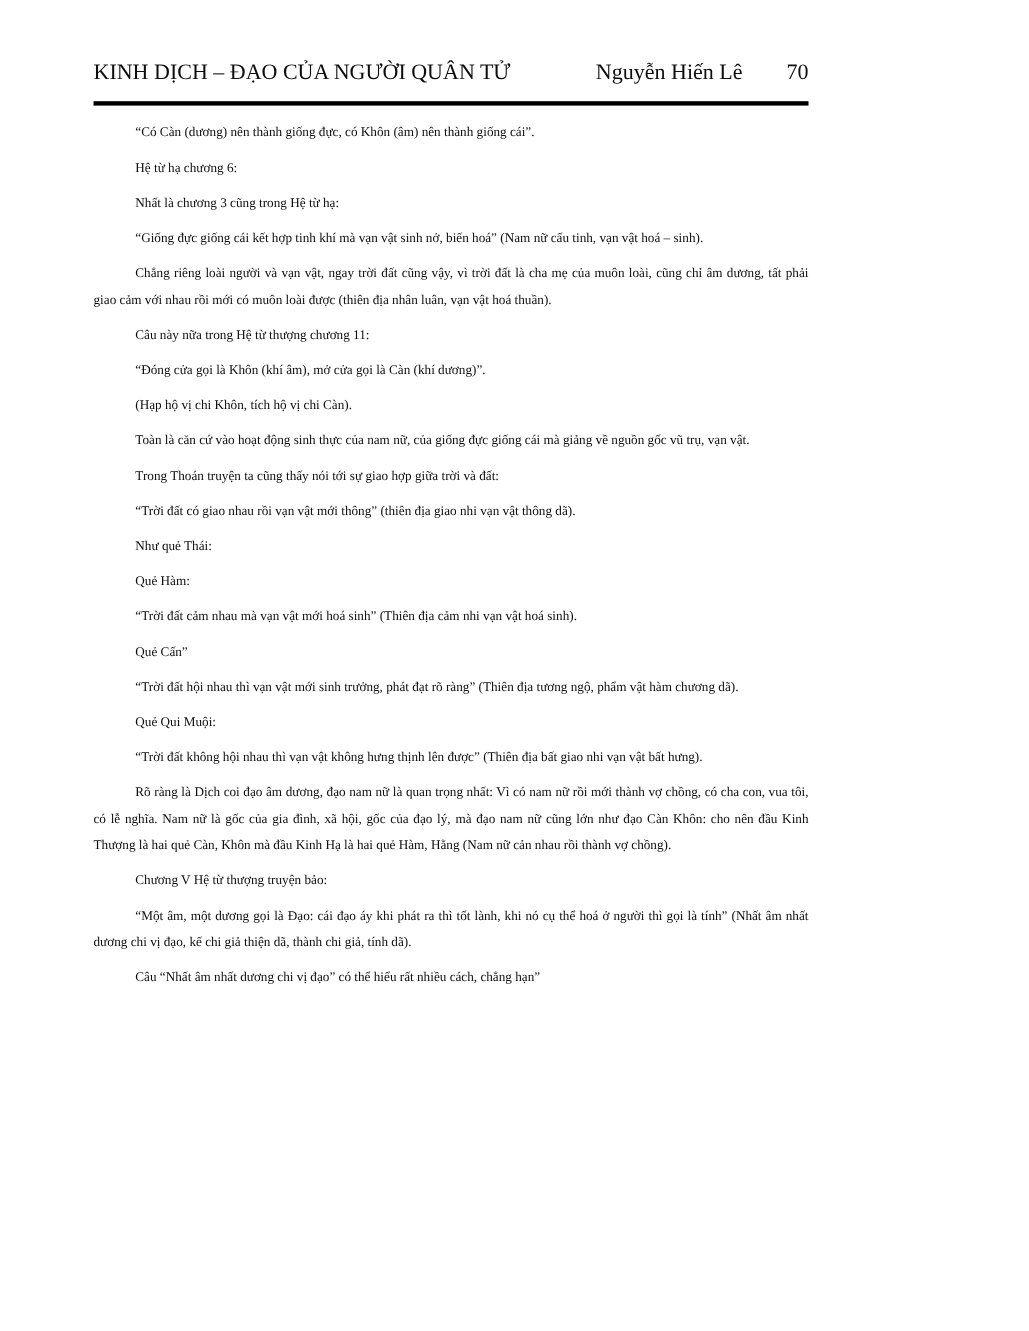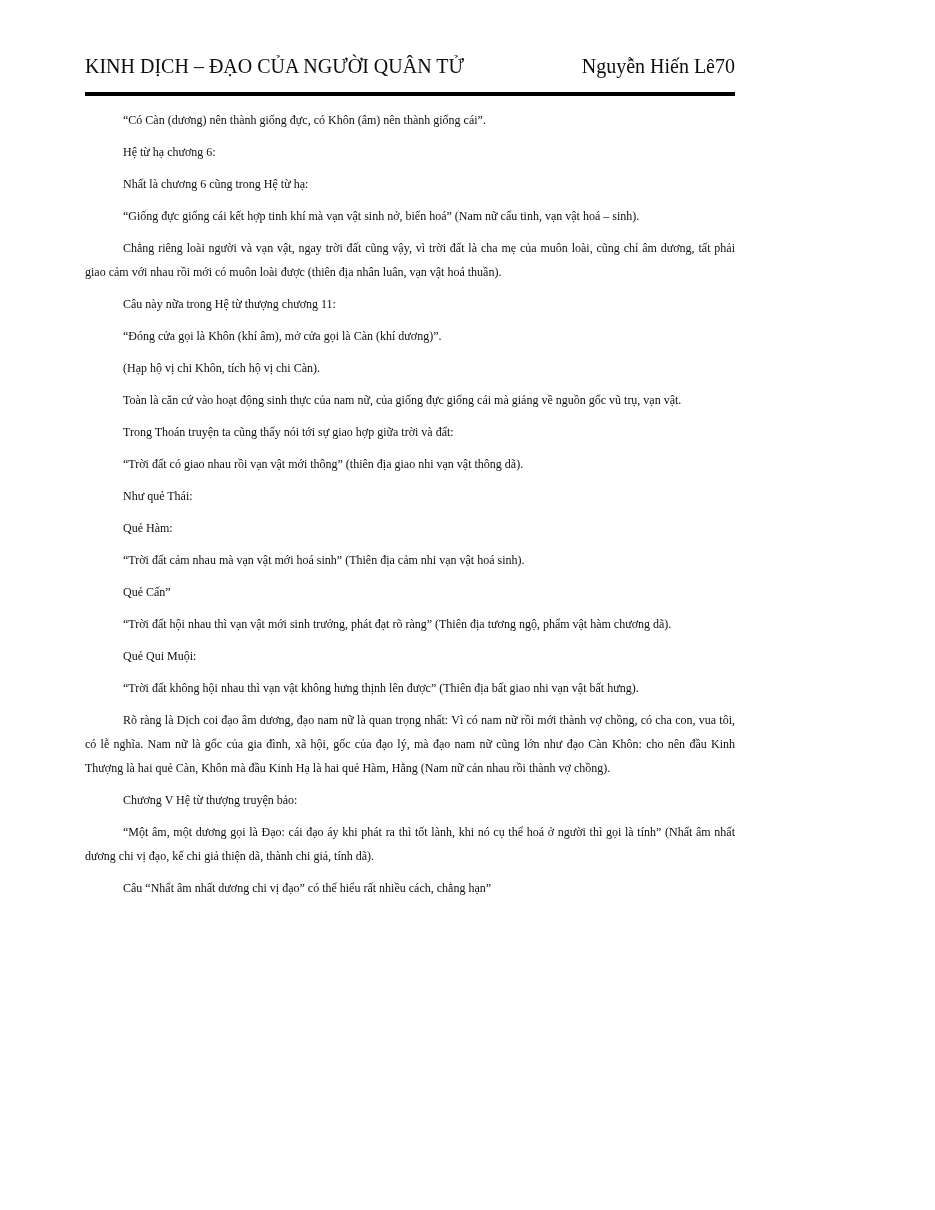--- a/index.html
+++ b/index.html
@@ -20,20 +20,21 @@
   .hdr {
     display: flex;
     justify-content: space-between;
     align-items: baseline;
     font-size: 20px;
     line-height: 26px;
     white-space: nowrap;
   }
   .hdr-right {
     display: flex;
+    gap: 40px;
     align-items: baseline;
   }
   .rule {
     height: 4px;
     background: #000000;
     margin-top: 13px;
   }
   .body-text {
     margin-top: 12px;
   }
@@ -53,21 +54,21 @@
     <span class="hdr-title">KINH DỊCH – ĐẠO CỦA NGƯỜI QUÂN TỬ</span>
     <span class="hdr-right">
       <span>Nguyễn Hiến Lê</span>
       <span>70</span>
     </span>
   </div>
   <div class="rule"></div>
   <div class="body-text">
     <p>“Có Càn (dương) nên thành giống đực, có Khôn (âm) nên thành giống cái”.</p>
     <p>Hệ từ hạ chương 6:</p>
-    <p>Nhất là chương 6 cũng trong Hệ từ hạ:</p>
+    <p>Nhất là chương 3 cũng trong Hệ từ hạ:</p>
     <p>“Giống đực giống cái kết hợp tinh khí mà vạn vật sinh nở, biến hoá” (Nam nữ cấu tinh, vạn vật hoá – sinh).</p>
     <p>Chẳng riêng loài người và vạn vật, ngay trời đất cũng vậy, vì trời đất là cha mẹ của muôn loài, cũng chỉ âm dương, tất phải giao cảm với nhau rồi mới có muôn loài được (thiên địa nhân luân, vạn vật hoá thuần).</p>
     <p>Câu này nữa trong Hệ từ thượng chương 11:</p>
     <p>“Đóng cửa gọi là Khôn (khí âm), mở cửa gọi là Càn (khí dương)”.</p>
     <p>(Hạp hộ vị chi Khôn, tích hộ vị chi Càn).</p>
     <p>Toàn là căn cứ vào hoạt động sinh thực của nam nữ, của giống đực giống cái mà giảng về nguồn gốc vũ trụ, vạn vật.</p>
     <p>Trong Thoán truyện ta cũng thấy nói tới sự giao hợp giữa trời và đất:</p>
     <p>“Trời đất có giao nhau rồi vạn vật mới thông” (thiên địa giao nhi vạn vật thông dã).</p>
     <p>Như quẻ Thái:</p>
     <p>Quẻ Hàm:</p>

